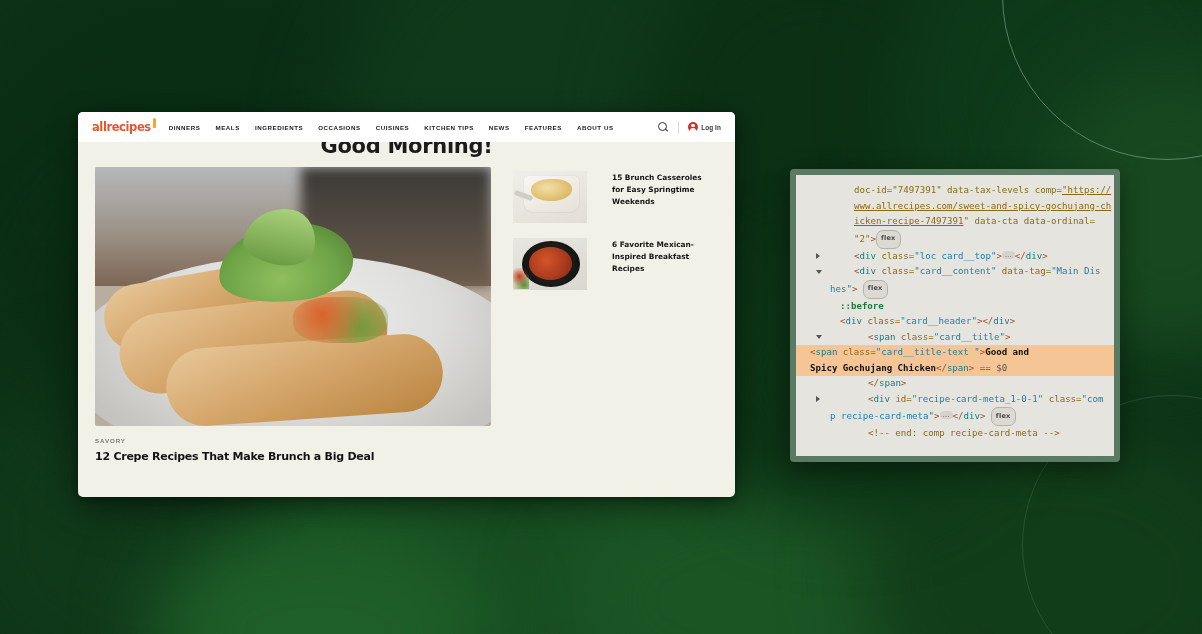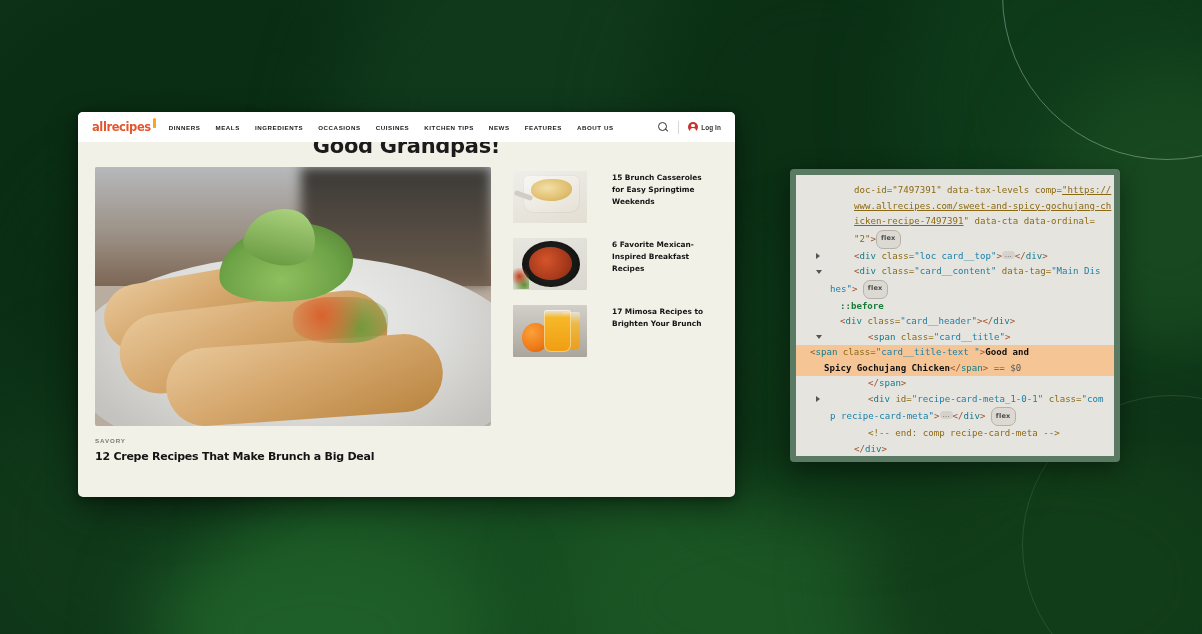--- a/index.html
+++ b/index.html
@@ -509,21 +509,21 @@
       <span class="search-icon"></span>
       <span class="hdr-divider"></span>
       <span class="login">
         <span class="avatar-icon"></span>
         <span class="login-label">Log In</span>
       </span>
     </div>
   </div>
 
   <div class="page-body">
-    <div class="greeting">Good Grandpas!</div>
+    <div class="greeting">Good Morning!</div>
 
     <div class="content-row">
 
       <div class="feature-col">
         <div class="feature-img">
           <div class="bg-top"></div>
           <div class="bg-dark"></div>
           <div class="plate"></div>
           <div class="crepe crepe-3"></div>
           <div class="crepe crepe-1"></div>
@@ -547,48 +547,39 @@
         </div>
 
         <div class="list-item">
           <div class="thumb th2">
             <div class="herb"></div>
             <div class="side"></div>
           </div>
           <div class="list-text">6 Favorite Mexican-Inspired Breakfast Recipes</div>
         </div>
 
-        <div class="list-item">
-          <div class="thumb th3">
-            <div class="glass2"></div>
-            <div class="orange"></div>
-            <div class="glass"></div>
-          </div>
-          <div class="list-text">17 Mimosa Recipes to Brighten Your Brunch</div>
-        </div>
 
 
       </div>
     </div>
   </div>
 </div>
 
 <div id="devtools">
   <div id="dt-scroll">
       <div class="code-line ind2"><span class="attr">doc-id=</span><span class="val">"7497391"</span><span class="attr"> data-tax-levels comp=</span><span class="link">"https://</span></div>
       <div class="code-line ind2"><span class="link">www.allrecipes.com/sweet-and-spicy-gochujang-ch</span></div>
       <div class="code-line ind2"><span class="link">icken-recipe-7497391</span><span class="val">"</span><span class="attr"> data-cta data-ordinal=</span></div>
       <div class="code-line ind2"><span class="val">"2"</span><span class="brak">&gt;</span><span class="badge-flex">flex</span></div>
       <div class="code-line ind2"><span class="tri closed"></span><span class="brak">&lt;</span><span class="tag">div</span><span class="attr"> class=</span><span class="str">"loc card__top"</span><span class="brak">&gt;</span><span class="ellipsis-node">…</span><span class="brak">&lt;/</span><span class="tag">div</span><span class="brak">&gt;</span></div>
       <div class="code-line ind2"><span class="tri open"></span><span class="brak">&lt;</span><span class="tag">div</span><span class="attr"> class=</span><span class="str">"card__content"</span><span class="attr"> data-tag=</span><span class="str">"Main Dis</span></div>
       <div class="code-line ind3" style="padding-left: 4px;"><span class="str">hes"</span><span class="brak">&gt; </span><span class="badge-flex">flex</span></div>
       <div class="code-line ind3" style="padding-left: 14px;"><span class="pseudo">::before</span></div>
       <div class="code-line ind3" style="padding-left: 14px;"><span class="brak">&lt;</span><span class="tag">div</span><span class="attr"> class=</span><span class="str">"card__header"</span><span class="brak">&gt;&lt;/</span><span class="tag">div</span><span class="brak">&gt;</span></div>
       <div class="code-line ind3"><span class="tri open"></span><span class="brak">&lt;</span><span class="tag">span</span><span class="attr"> class=</span><span class="str">"card__title"</span><span class="brak">&gt;</span></div>
       <div class="code-line ind3 hl" style="padding-left: 14px;"><span class="brak">&lt;</span><span class="tag">span</span><span class="attr"> class=</span><span class="str">"card__title-text "</span><span class="brak">&gt;</span><span class="txt">Good and</span></div>
-      <div class="code-line ind3 hl" style="padding-left: 28px;"><span class="txt">Spicy Gochujang Chicken</span><span class="brak">&lt;/</span><span class="tag">span</span><span class="brak">&gt;</span><span class="eq"> == $0</span></div>
+      <div class="code-line ind3 hl" style="padding-left: 14px;"><span class="txt">Spicy Gochujang Chicken</span><span class="brak">&lt;/</span><span class="tag">span</span><span class="brak">&gt;</span><span class="eq"> == $0</span></div>
       <div class="code-line ind3"><span class="brak">&lt;/</span><span class="tag">span</span><span class="brak">&gt;</span></div>
       <div class="code-line ind3"><span class="tri closed"></span><span class="brak">&lt;</span><span class="tag">div</span><span class="attr"> id=</span><span class="str">"recipe-card-meta_1-0-1"</span><span class="attr"> class=</span><span class="str">"com</span></div>
       <div class="code-line ind3" style="padding-left: 4px;"><span class="str">p recipe-card-meta"</span><span class="brak">&gt;</span><span class="ellipsis-node">…</span><span class="brak">&lt;/</span><span class="tag">div</span><span class="brak">&gt; </span><span class="badge-flex">flex</span></div>
       <div class="code-line ind3"><span class="comment">&lt;!-- end: comp recipe-card-meta --&gt;</span></div>
-      <div class="code-line ind2"><span class="brak">&lt;/</span><span class="tag">div</span><span class="brak">&gt;</span></div>
     </div>
 </div>
 
 </body></html>

